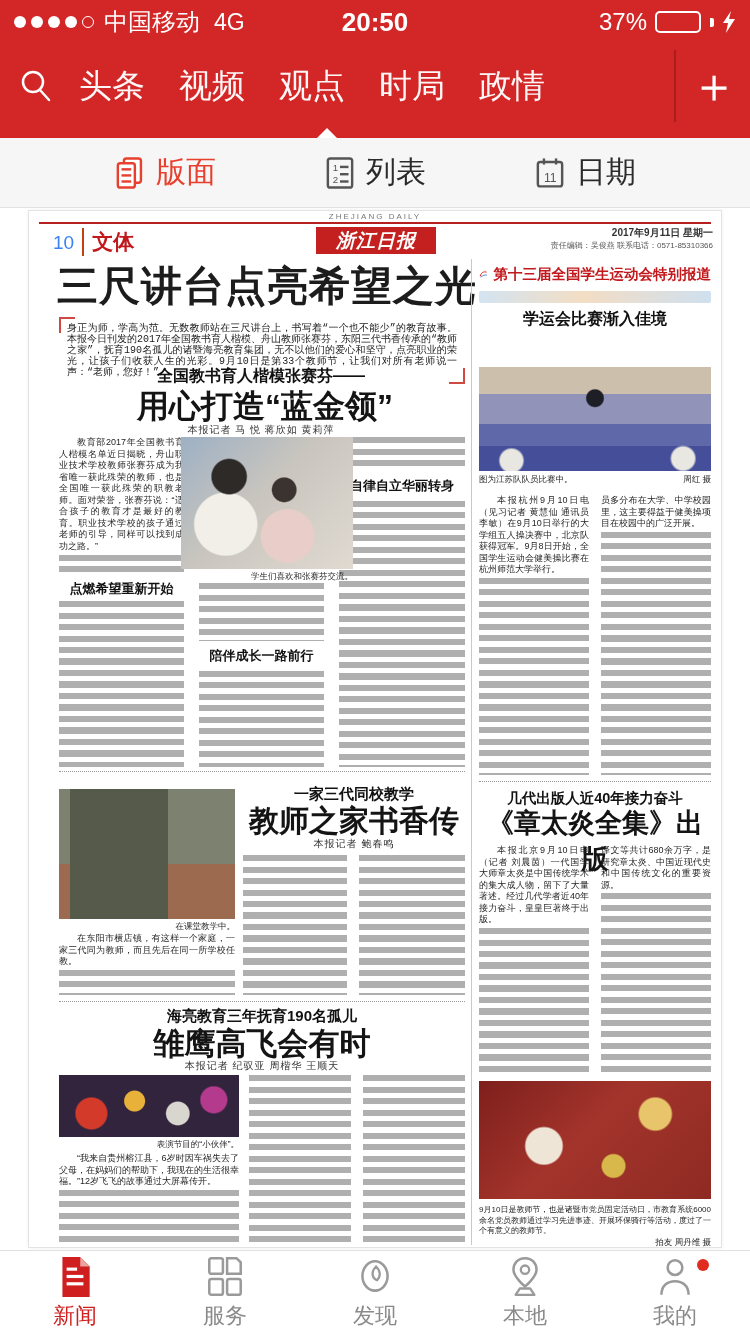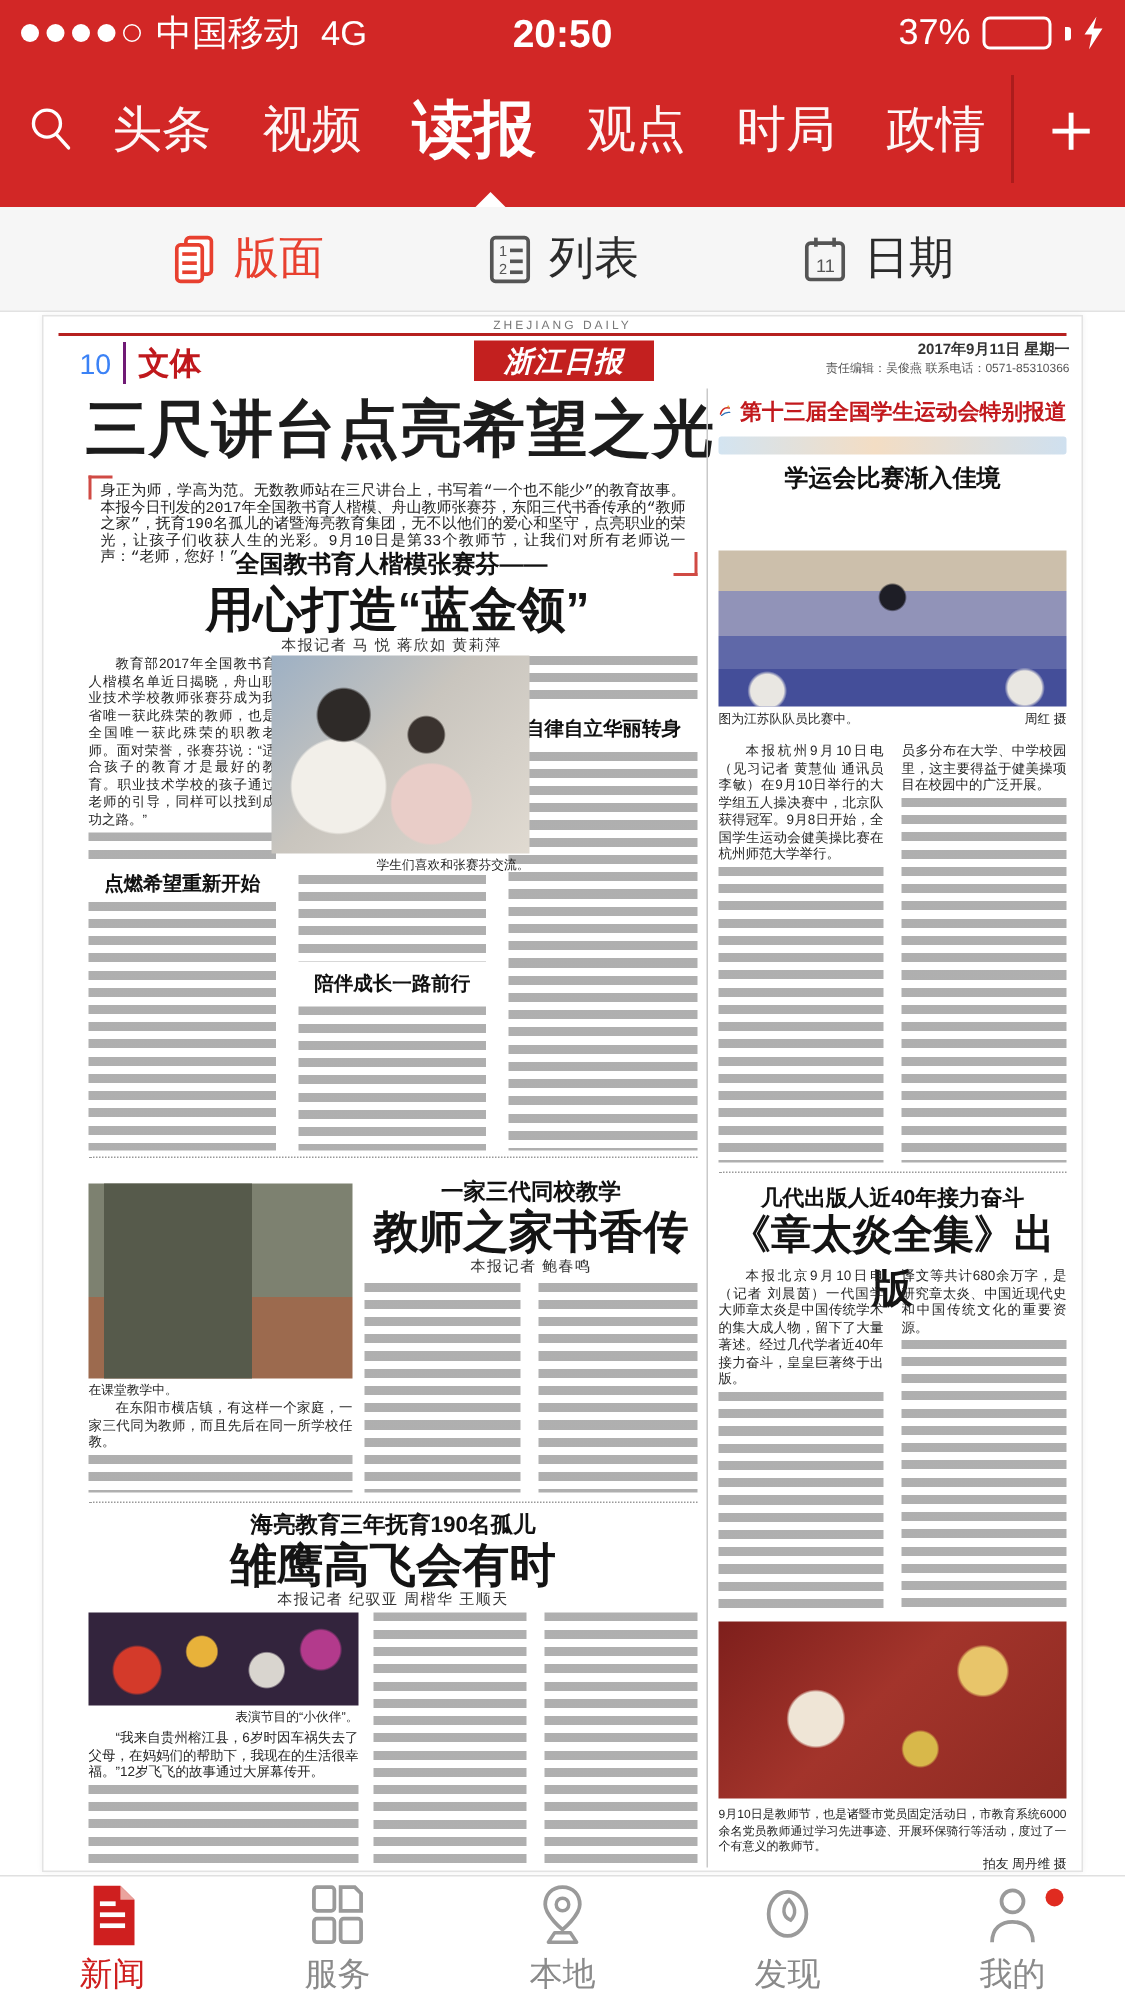--- a/index.html
+++ b/index.html
@@ -37,21 +37,21 @@
     border-bottom:1px solid #e2e2e2;display:flex;align-items:center;justify-content:space-around;padding:0 60px;}
   .vtab{display:flex;align-items:center;gap:10px;font-size:30px;color:#2b2b2b;}
   .vtab.active{color:#e8402f;}
 
   
   #paper{position:absolute;left:28px;top:210px;width:694px;height:1038px;background:#fff;
     border:1px solid #e3e3e3;box-shadow:0 0 4px rgba(0,0,0,.06);}
   .redrule{position:absolute;left:10px;right:10px;top:11px;height:2px;background:#b6201f;}
   .mast-en{position:absolute;left:0;right:0;top:1px;text-align:center;font-size:8px;letter-spacing:2px;color:#777;}
   .pageno{font-size:19px;color:#3b82f6;}
-  .pagesec{font-size:21px;color:#c0181c;font-weight:bold;margin-left:8px;padding-left:8px;border-left:2px solid #701a75;}
+  .pagesec{font-size:21px;color:#c0181c;font-weight:bold;margin-left:8px;padding-left:8px;border-left:2px solid #c2410c;}
   .logo{position:absolute;left:287px;top:16px;width:120px;height:27px;background:#c3201f;color:#fff;
     display:flex;align-items:center;justify-content:center;font-size:19px;font-weight:bold;font-style:italic;
     font-family:"Liberation Serif",serif;letter-spacing:1px;}
   .mast-right{position:absolute;right:8px;top:15px;text-align:right;color:#333;}
   .mast-right .d1{font-size:10px;font-weight:bold;}
   .mast-right .d2{font-size:8px;color:#555;}
 
   .hl1{position:absolute;left:28px;top:48px;width:408px;text-align:center;font-size:41px;font-weight:900;
     color:#1c1c1c;letter-spacing:1px;white-space:nowrap;}
   .introbox{position:absolute;left:30px;top:106px;width:406px;padding:6px 8px;
@@ -140,21 +140,20 @@
     </div>
   </div>
 
   <div id="navbar">
     <svg width="40" height="40" viewBox="0 0 40 40" style="margin-right:6px;">
       <circle cx="17" cy="16" r="10" fill="none" stroke="#fff" stroke-width="2.5"></circle>
       <line x1="24" y1="24" x2="33" y2="34" stroke="#fff" stroke-width="2.5" stroke-linecap="round"></line>
     </svg>
     <span class="navtab">头条</span>
     <span class="navtab">视频</span>
-    <span class="navtab active">读报</span>
     <span class="navtab">观点</span>
     <span class="navtab">时局</span>
     <span class="navtab">政情</span>
     <div class="navpluswrap">
       <div class="navdivider"></div>
       <span class="navplus">＋</span>
     </div>
   </div>
   <div id="navcaret"></div>
 
@@ -226,21 +225,21 @@
       <div class="sim" style="height:34px;"></div>
       <div class="subhead">自律自立华丽转身</div>
       <div class="sim grow"></div>
     </div>
     <div class="ph ph-teacher" style="left:152px;top:226px;width:172px;height:132px;"></div>
     <div class="abs cap" style="left:152px;top:360px;width:172px;text-align:right;">学生们喜欢和张赛芬交流。</div>
 
     <div class="hdot" style="left:30px;top:560px;width:406px;"></div>
 
     <div class="ph ph-class" style="left:30px;top:578px;width:176px;height:130px;"></div>
-    <div class="abs cap" style="left:30px;top:710px;width:176px;text-align:left;">在课堂教学中。</div>
+    <div class="abs cap" style="left:30px;top:710px;width:176px;text-align:right;">在课堂教学中。</div>
     <div class="abs kicker" style="left:214px;top:574px;width:222px;font-size:15px;">一家三代同校教学</div>
     <div class="abs" style="left:214px;top:590px;width:222px;text-align:center;font-size:30px;font-weight:900;color:#141414;">教师之家书香传</div>
     <div class="abs byline" style="left:214px;top:626px;width:222px;">本报记者 鲍春鸣</div>
     <div class="abs sim" style="left:214px;top:644px;width:104px;height:140px;"></div>
     <div class="abs sim" style="left:330px;top:644px;width:106px;height:140px;"></div>
     <div class="abs col t9" style="left:30px;top:722px;width:176px;height:62px;">
       <p>在东阳市横店镇，有这样一个家庭，一家三代同为教师，而且先后在同一所学校任教。</p>
       <div class="sim grow" style="margin-top:2px;"></div>
     </div>
 
@@ -317,35 +316,35 @@
       <svg width="42" height="44" viewBox="0 0 40 42">
         <rect x="5" y="3" width="13" height="15" rx="2" fill="none" stroke="#9a9a9a" stroke-width="2.4"></rect>
         <path d="M22 3 h9 l4 4 v11 h-13 Z" fill="none" stroke="#9a9a9a" stroke-width="2.4"></path>
         <rect x="5" y="23" width="13" height="15" rx="2" fill="none" stroke="#9a9a9a" stroke-width="2.4"></rect>
         <rect x="22" y="23" width="13" height="15" rx="2" fill="none" stroke="#9a9a9a" stroke-width="2.4"></rect>
       </svg>
       <span class="lbl">服务</span>
     </div>
     <div class="btab">
       <svg width="42" height="44" viewBox="0 0 40 42">
+        <ellipse cx="20" cy="20" rx="12" ry="14" fill="none" stroke="#9a9a9a" stroke-width="2.4"></ellipse>
+        <path d="M21 11 c4 4 5 9 1 13 c-5 -2 -6 -8 -1 -13 Z" fill="none" stroke="#9a9a9a" stroke-width="2.2"></path>
+      </svg>
+      <span class="lbl">发现</span>
+    </div>
+    <div class="btab">
+      <svg width="42" height="44" viewBox="0 0 40 42">
         <path d="M20 3 c-7 0 -11 5 -11 11 c0 7 11 16 11 16 s11 -9 11 -16 c0 -6 -4 -11 -11 -11 Z" fill="none" stroke="#9a9a9a" stroke-width="2.4"></path>
         <circle cx="20" cy="14" r="4" fill="none" stroke="#9a9a9a" stroke-width="2.2"></circle>
         <path d="M11 38 l4 -6 h10 l4 6 Z" fill="none" stroke="#9a9a9a" stroke-width="2.2" stroke-linejoin="round"></path>
       </svg>
       <span class="lbl">本地</span>
     </div>
     <div class="btab">
       <svg width="42" height="44" viewBox="0 0 40 42">
-        <ellipse cx="20" cy="20" rx="12" ry="14" fill="none" stroke="#9a9a9a" stroke-width="2.4"></ellipse>
-        <path d="M21 11 c4 4 5 9 1 13 c-5 -2 -6 -8 -1 -13 Z" fill="none" stroke="#9a9a9a" stroke-width="2.2"></path>
-      </svg>
-      <span class="lbl">发现</span>
-    </div>
-    <div class="btab">
-      <svg width="42" height="44" viewBox="0 0 40 42">
         <circle cx="20" cy="12" r="7" fill="none" stroke="#9a9a9a" stroke-width="2.4"></circle>
         <path d="M7 38 c0 -9 6 -13 13 -13 s13 4 13 13" fill="none" stroke="#9a9a9a" stroke-width="2.4"></path>
       </svg>
       <span class="badge"></span>
       <span class="lbl">我的</span>
     </div>
   </div>
 
 </div>
 

